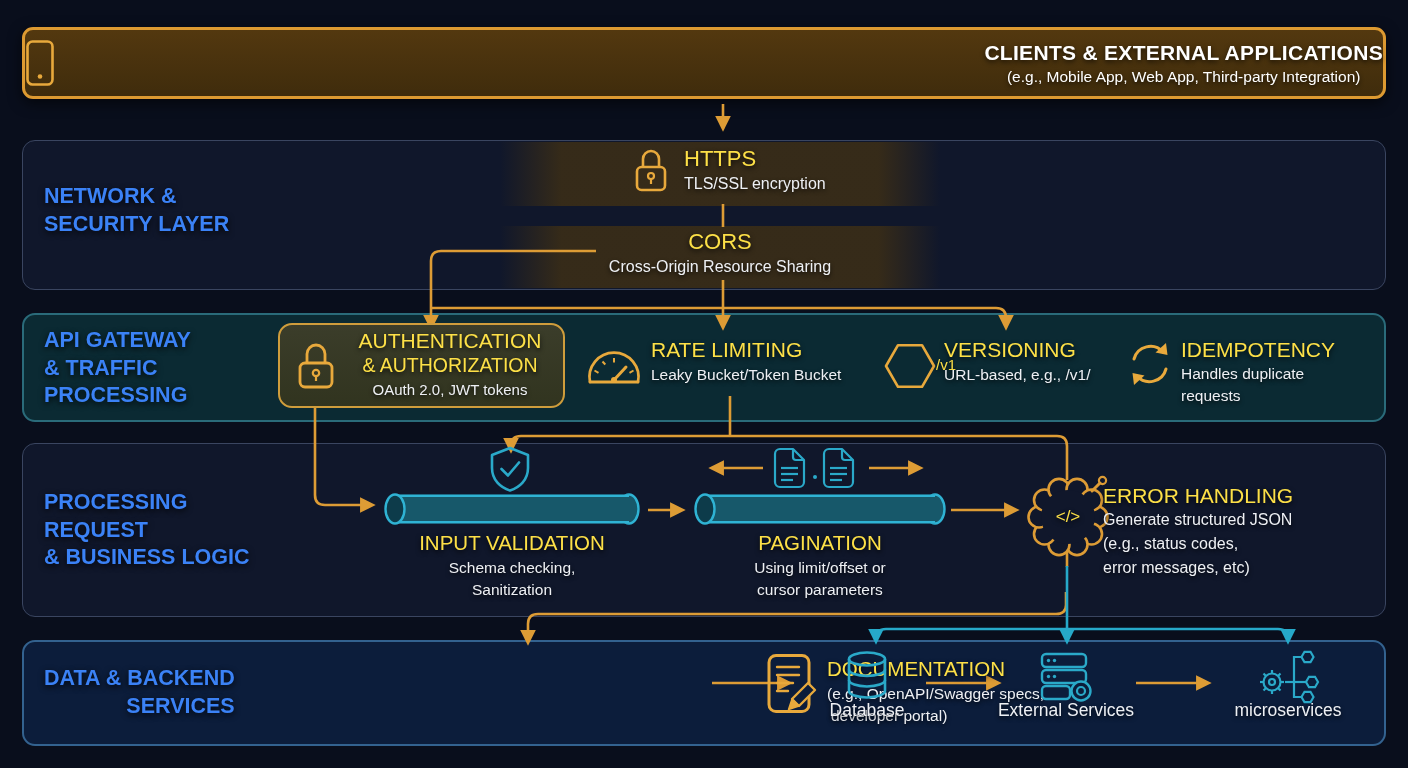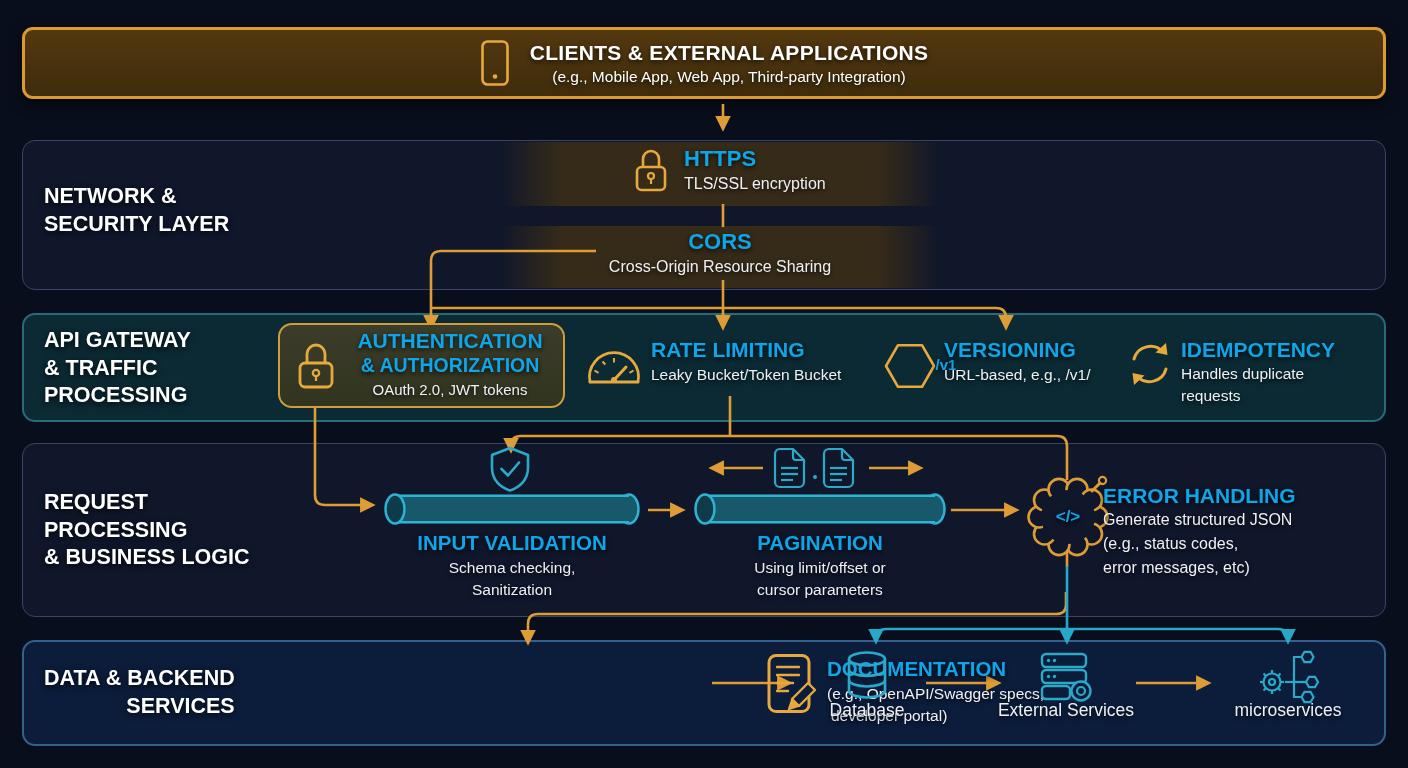--- a/index.html
+++ b/index.html
@@ -8,33 +8,33 @@
     background:#090e1c;
     font-family:"Liberation Sans","DejaVu Sans",sans-serif;
   }
   .abs{position:absolute;}
   .panel{position:absolute;left:22px;width:1364px;border-radius:13px;box-sizing:border-box;}
   .panel.plain{background:#10172b;border:1.5px solid #3a4560;}
   .panel.tealish{background:#0b2a33;border:2px solid #2a6b7a;}
   .panel.bluish{background:#0c1d3b;border:2px solid #33628f;}
   .band{position:absolute;left:500px;width:440px;
     background:linear-gradient(90deg,rgba(58,45,23,0) 0%,rgba(58,45,23,.9) 14%,rgba(58,45,23,.9) 86%,rgba(58,45,23,0) 100%);}
-  .ll{position:absolute;color:#ffffff;font-weight:700;font-size:21.5px;line-height:27.5px;
+  .ll{position:absolute;color:#3b82f6;font-weight:700;font-size:21.5px;line-height:27.5px;
       text-shadow:0 2px 6px rgba(0,0,0,.85);white-space:nowrap;}
   .ll span{display:block;}
-  .gold{position:absolute;font-weight:700;color:#0ea5e9;white-space:nowrap;
+  .gold{position:absolute;font-weight:400;color:#fde047;white-space:nowrap;
       text-shadow:0 2px 5px rgba(0,0,0,.8);font-size:21px;}
   .sub{position:absolute;color:#eef0f4;white-space:nowrap;
       text-shadow:0 2px 4px rgba(0,0,0,.75);font-size:15.5px;}
   .ctr{text-align:center;}
   .clientbox{
     position:absolute;left:22px;top:27px;width:1364px;height:72px;box-sizing:border-box;
     border:3px solid #dd9a31;border-radius:11px;
     background:linear-gradient(180deg,#53380f,#3f2c0c);
-    display:flex;align-items:center;justify-content:center;gap:20px;
+    display:flex;align-items:center;justify-content:space-between;gap:20px;
     box-shadow:0 4px 14px rgba(0,0,0,.6);
   }
   .clientbox .txt{text-align:center;color:#fff;}
   .clientbox .t1{font-size:21px;font-weight:700;letter-spacing:.3px;text-shadow:0 2px 5px rgba(0,0,0,.7);}
   .clientbox .t2{font-size:15.5px;margin-top:3px;text-shadow:0 2px 4px rgba(0,0,0,.7);}
   .authbox{
     position:absolute;left:278px;top:323px;width:287px;height:85px;box-sizing:border-box;
     border:2px solid #cf9d3c;border-radius:14px;
     background:linear-gradient(180deg,#3b3d2a,#31341f);
   }
@@ -103,22 +103,22 @@
   <div class="ll" style="left:44px;top:183px;">
     <span>NETWORK &amp;</span>
     <span>SECURITY LAYER</span>
   </div>
   <div class="ll" style="left:44px;top:327px;">
     <span>API GATEWAY</span>
     <span>&amp; TRAFFIC</span>
     <span>PROCESSING</span>
   </div>
   <div class="ll" style="left:44px;top:489px;">
+    <span>PROCESSING</span>
     <span>REQUEST</span>
-    <span>PROCESSING</span>
     <span>&amp; BUSINESS LOGIC</span>
   </div>
   <div class="ll" style="left:44px;top:665px;text-align:right;">
     <span>DATA &amp; BACKEND</span>
     <span>SERVICES</span>
   </div>
 
   <svg class="abs" style="left:633px;top:146px;" width="36" height="48" viewBox="0 0 36 48">
     <path d="M 10 21 V 13 a 8 8 0 0 1 16 0 V 21" fill="none" stroke="#e8a93c" stroke-width="2.6"></path>
     <rect x="4" y="21" width="28" height="23" rx="4.5" fill="none" stroke="#e8a93c" stroke-width="2.6"></rect>

